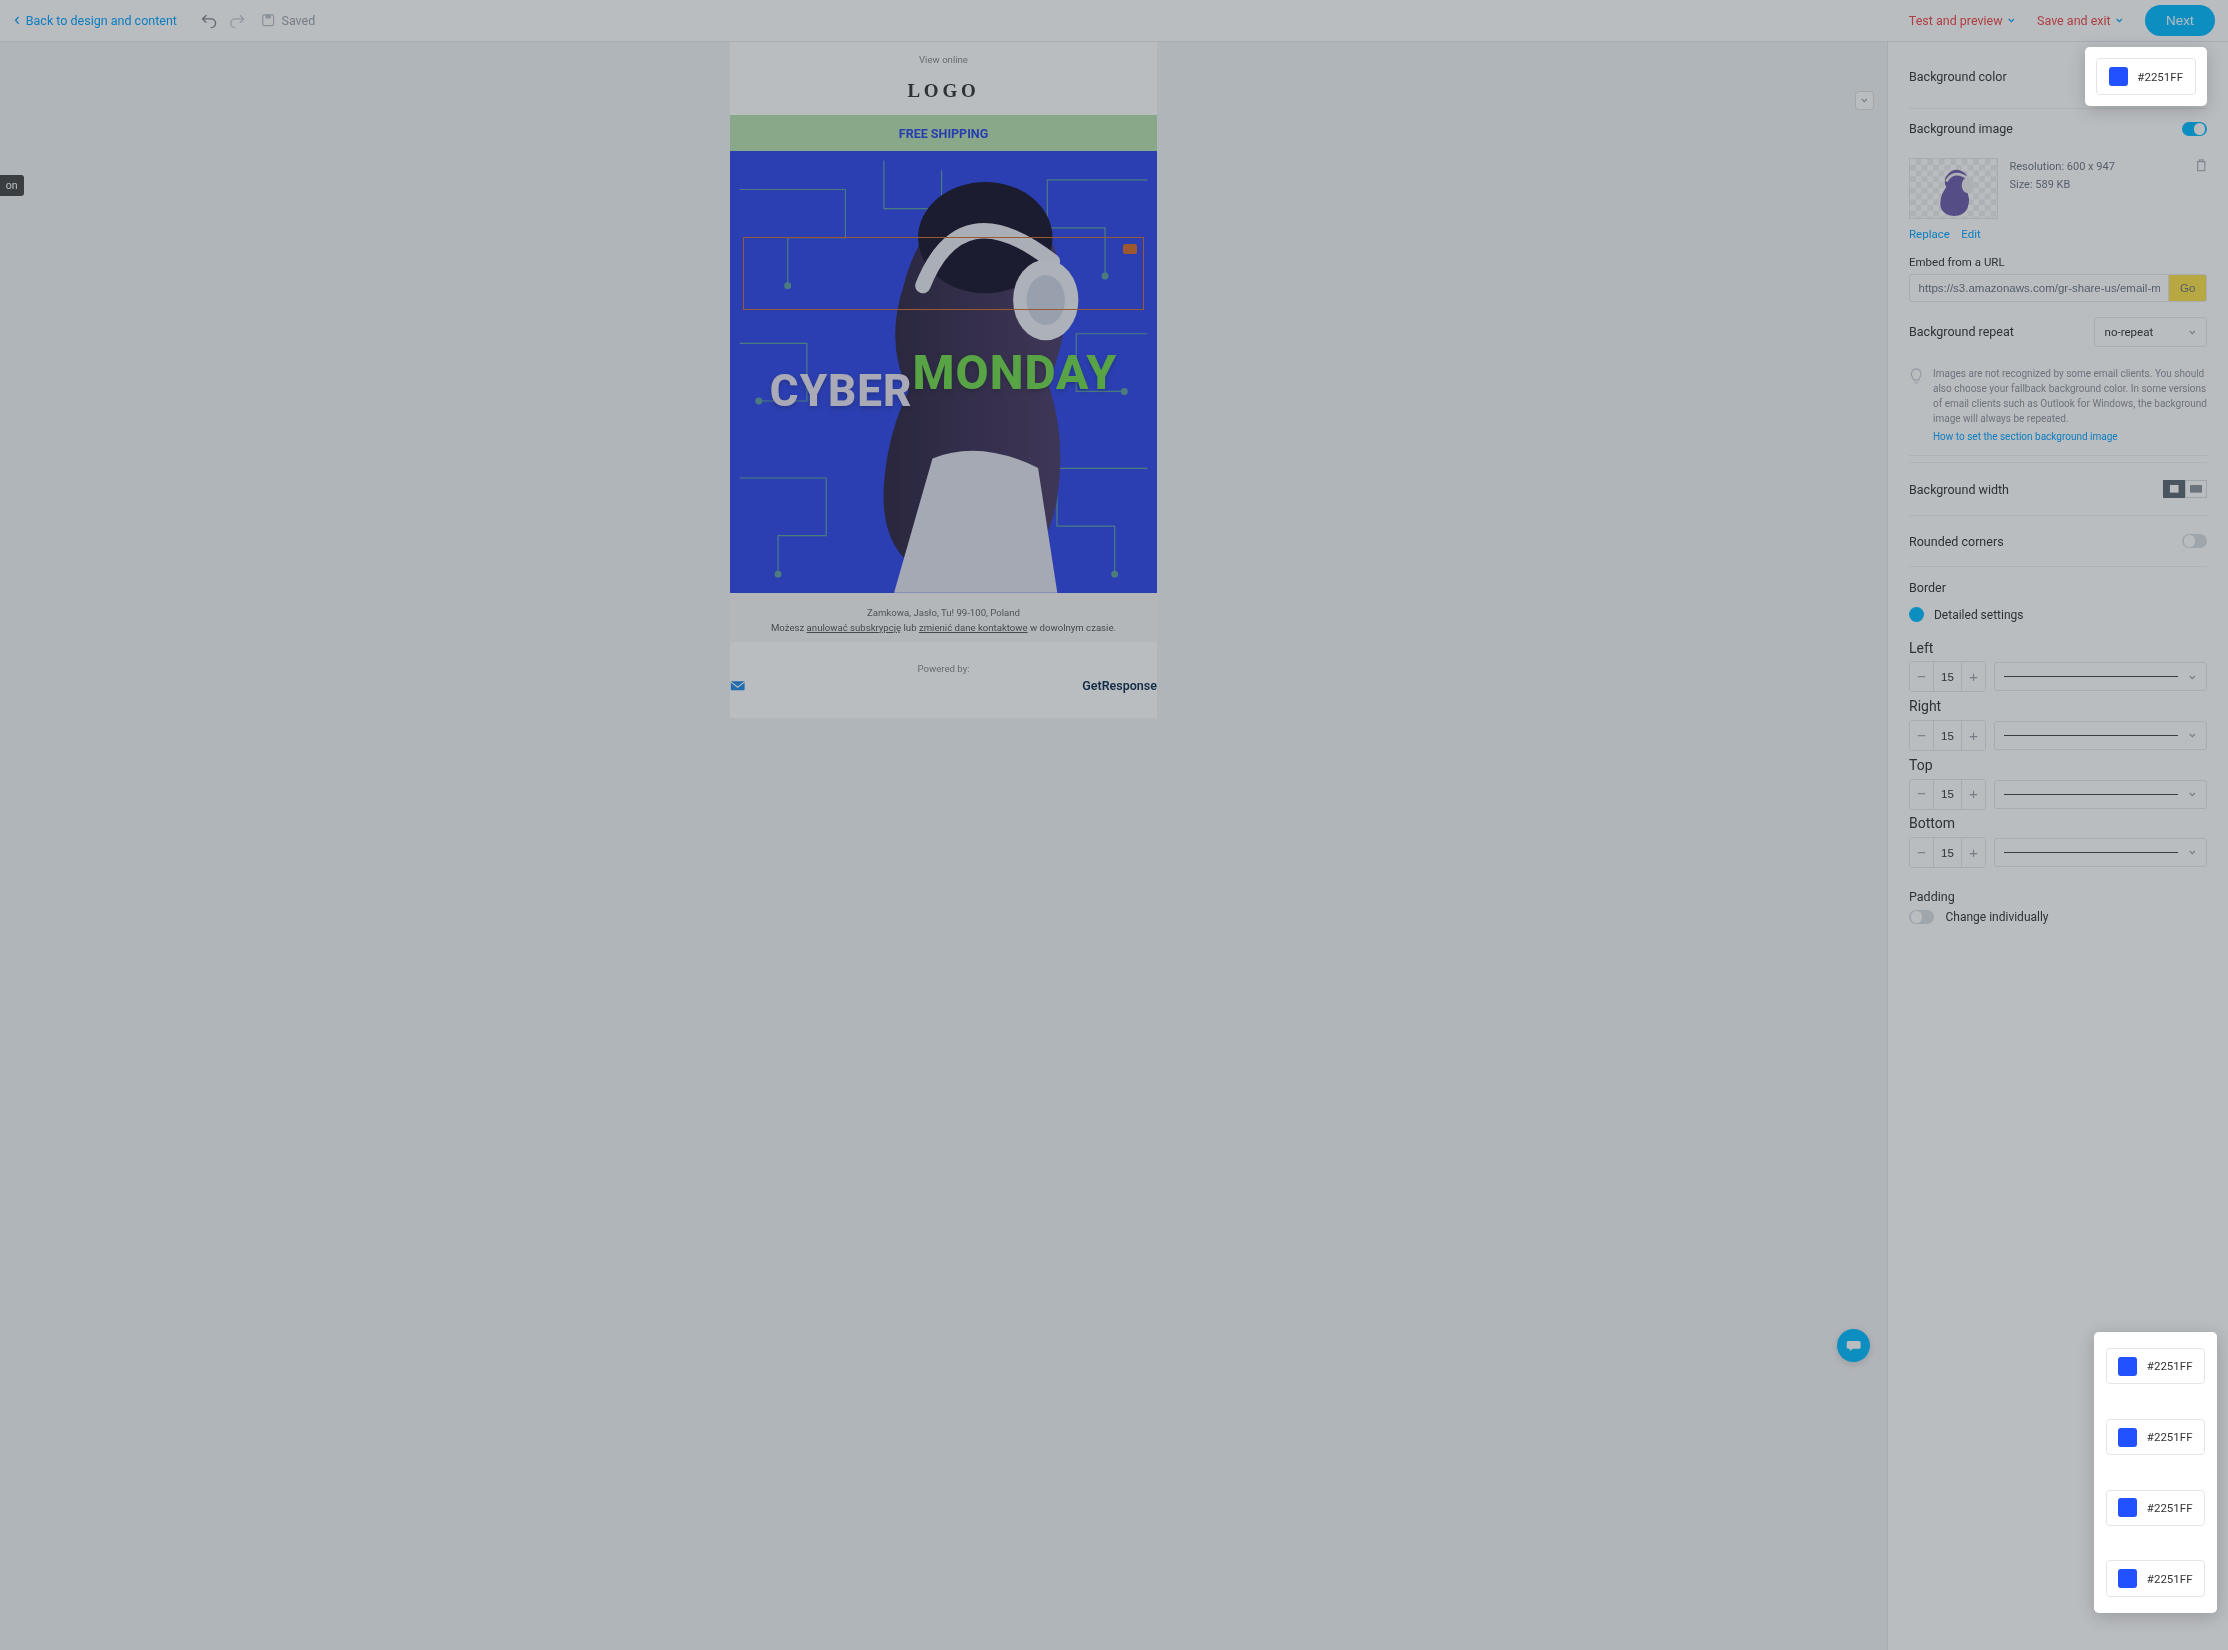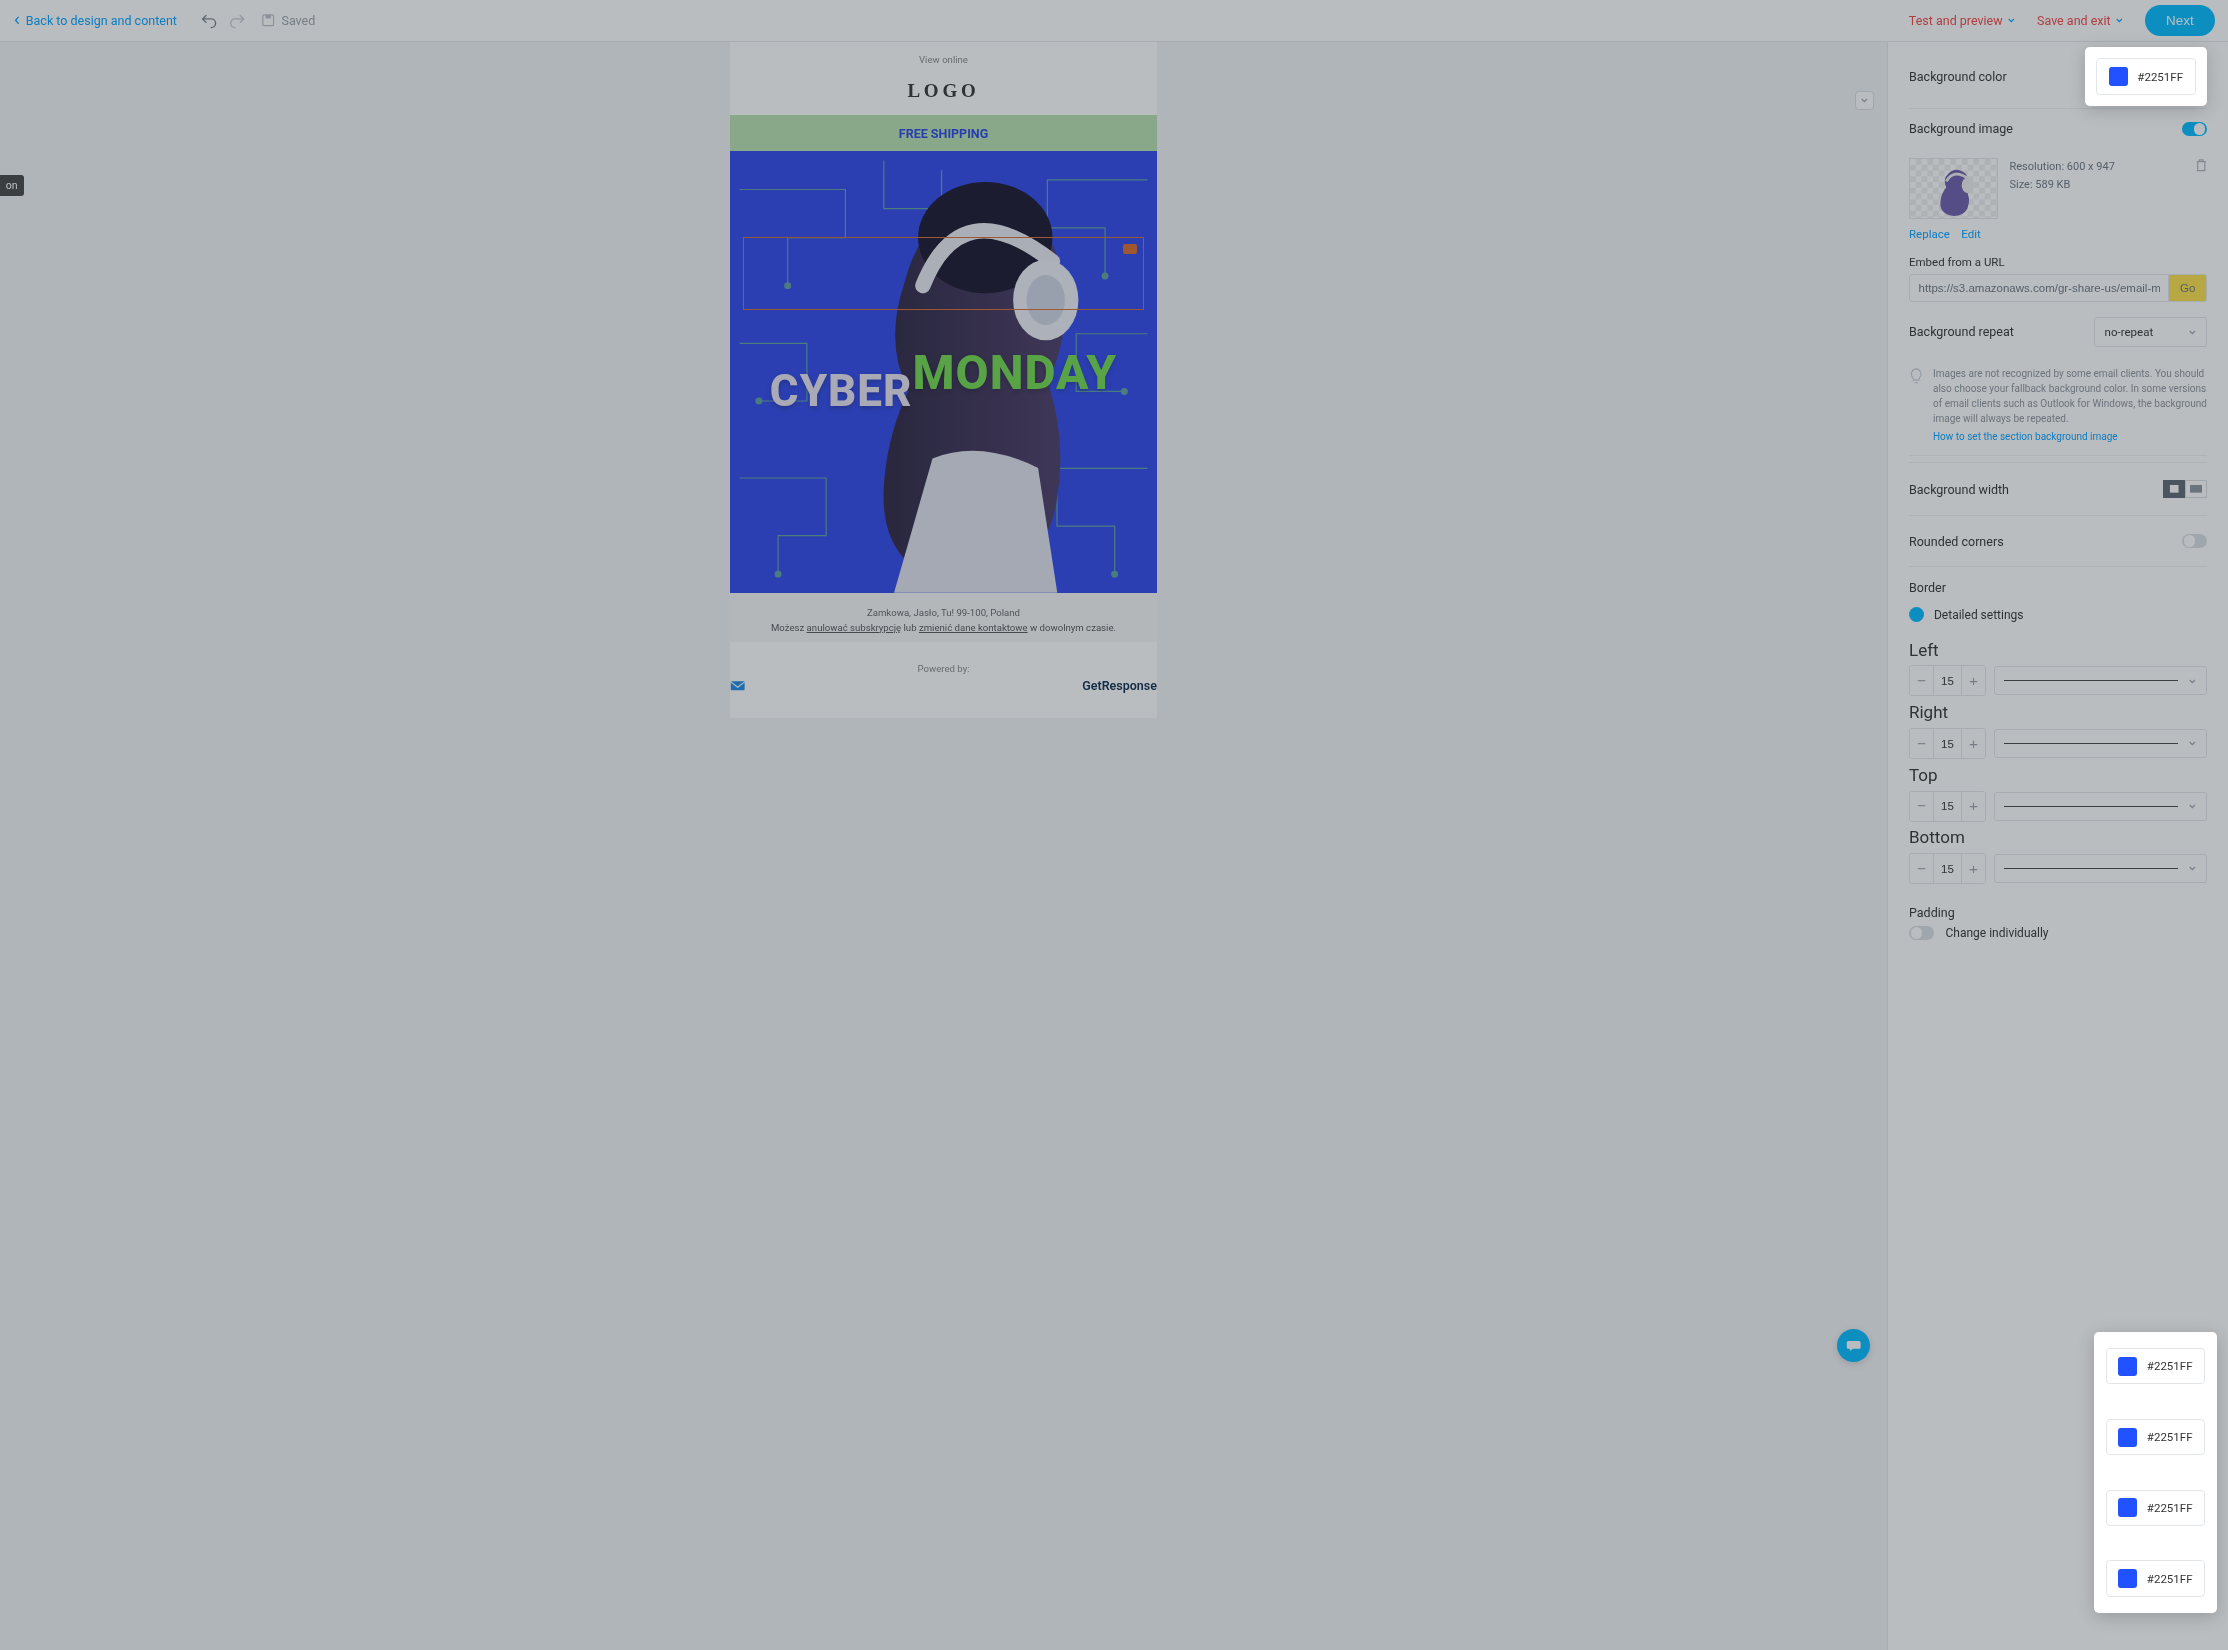--- a/index.html
+++ b/index.html
@@ -192,21 +192,21 @@
   .width-btn svg { width:12.5px; height:9.6px; }
 
   .rounded-row { display:flex; align-items:center; justify-content:space-between; padding:17.3px 0; border-bottom:1px solid #eef0f2;}
 
   .section-head { font-size:12.5px; color:#333; padding:13.4px 0 3.8px; }
   .radio-row { display:flex; align-items:center; gap:9.6px; padding:7.7px 0 11.5px; }
   .radio { width:15.4px; height:15.4px; border-radius:50%; background:#00baff; position:relative; }
   .radio::after { content:""; position:absolute; inset:3.8px; background:#fff; border-radius:50%; display:none;}
   .radio-label { font-size:12px; color:#333; }
 
-  .side-label { font-size:17px; color:#333; margin:5.8px 0; }
+  .side-label { font-size:14px; color:#333; margin:5.8px 0; }
   .side-controls { display:flex; align-items:center; gap:7.7px; margin-bottom:3.8px; }
   .stepper { display:flex; border:1px solid #e2e6ea; border-radius:2.9px; overflow:hidden; }
   .stepper button { width:23px; height:29px; background:#fff; border:none; color:#9aa2ab; font-size:15.4px; cursor:pointer; }
   .stepper input { width:29px; height:29px; border:none; border-left:1px solid #e2e6ea; border-right:1px solid #e2e6ea; text-align:center; font-size:11.5px; color:#333; }
   .line-sel {
     flex:1; border:1px solid #e2e6ea; border-radius:2.9px; height:29px;
     display:flex; align-items:center; justify-content:space-between; padding:0 9.6px;
   }
   .line-sel .ln { flex:1; height:1px; background:#444; margin-right:9.6px;}
   .padding-row { display:flex; align-items:center; justify-content:space-between; padding:17.3px 0 5.8px; }

